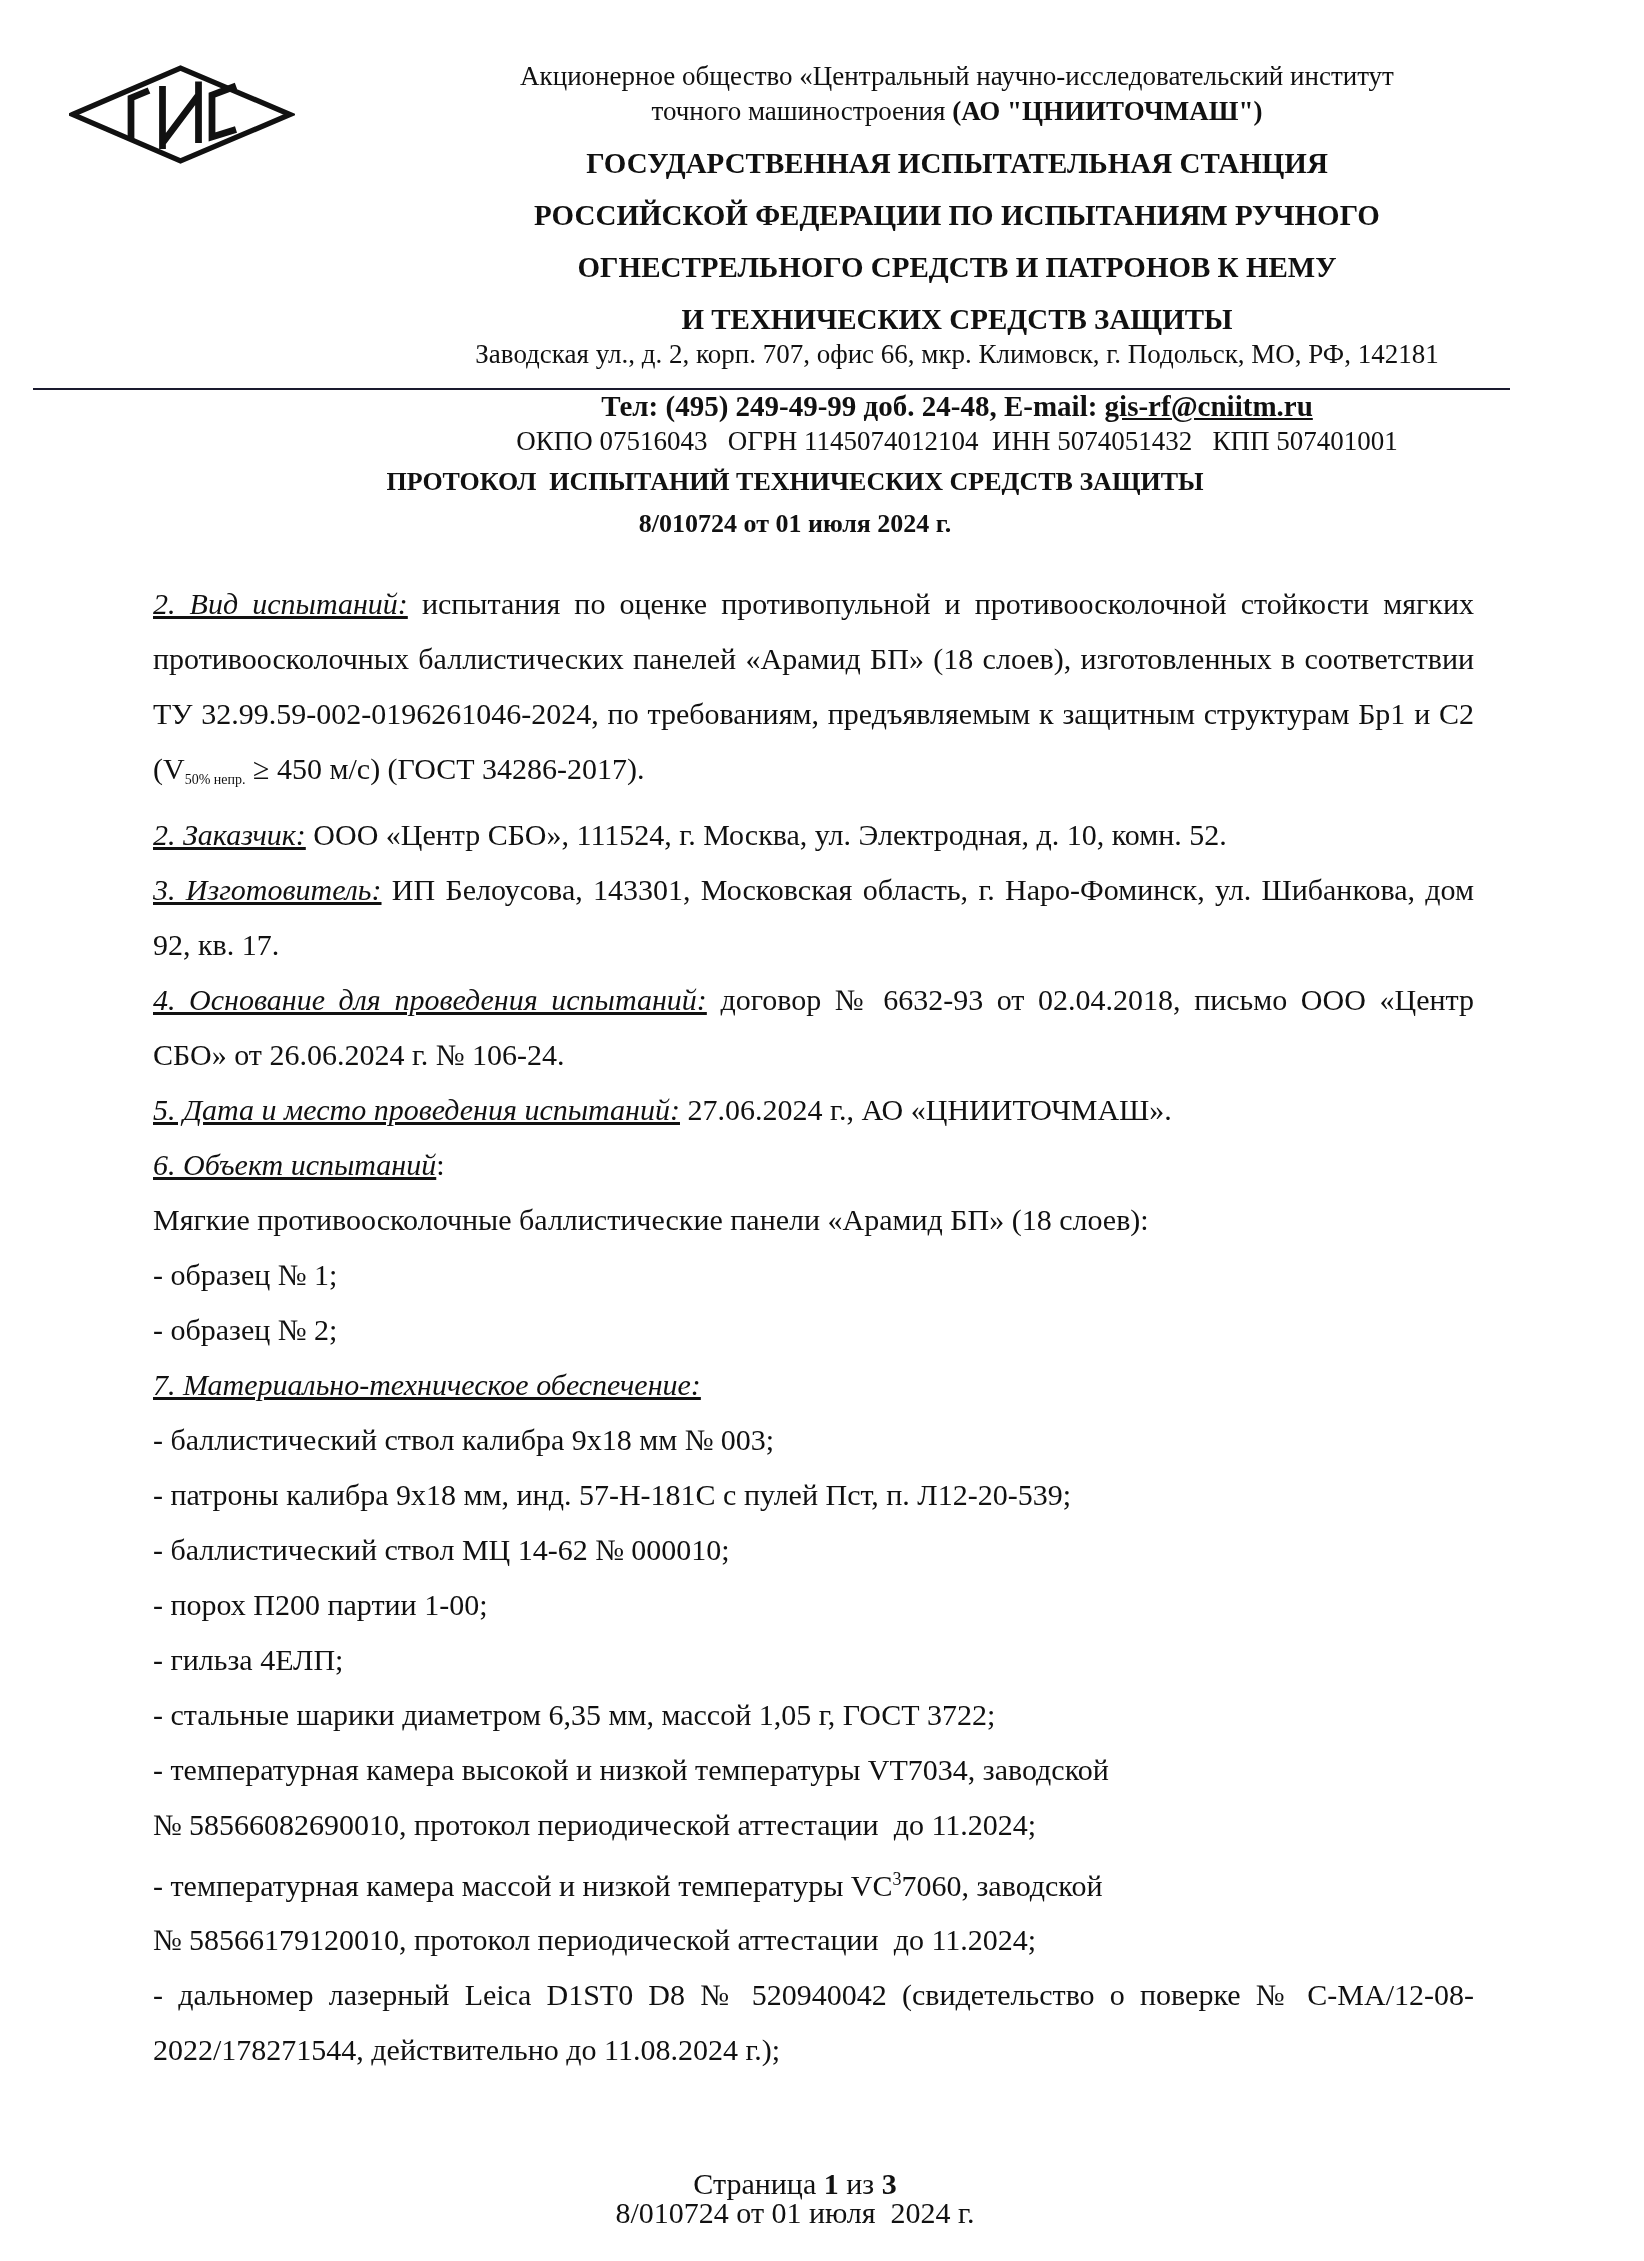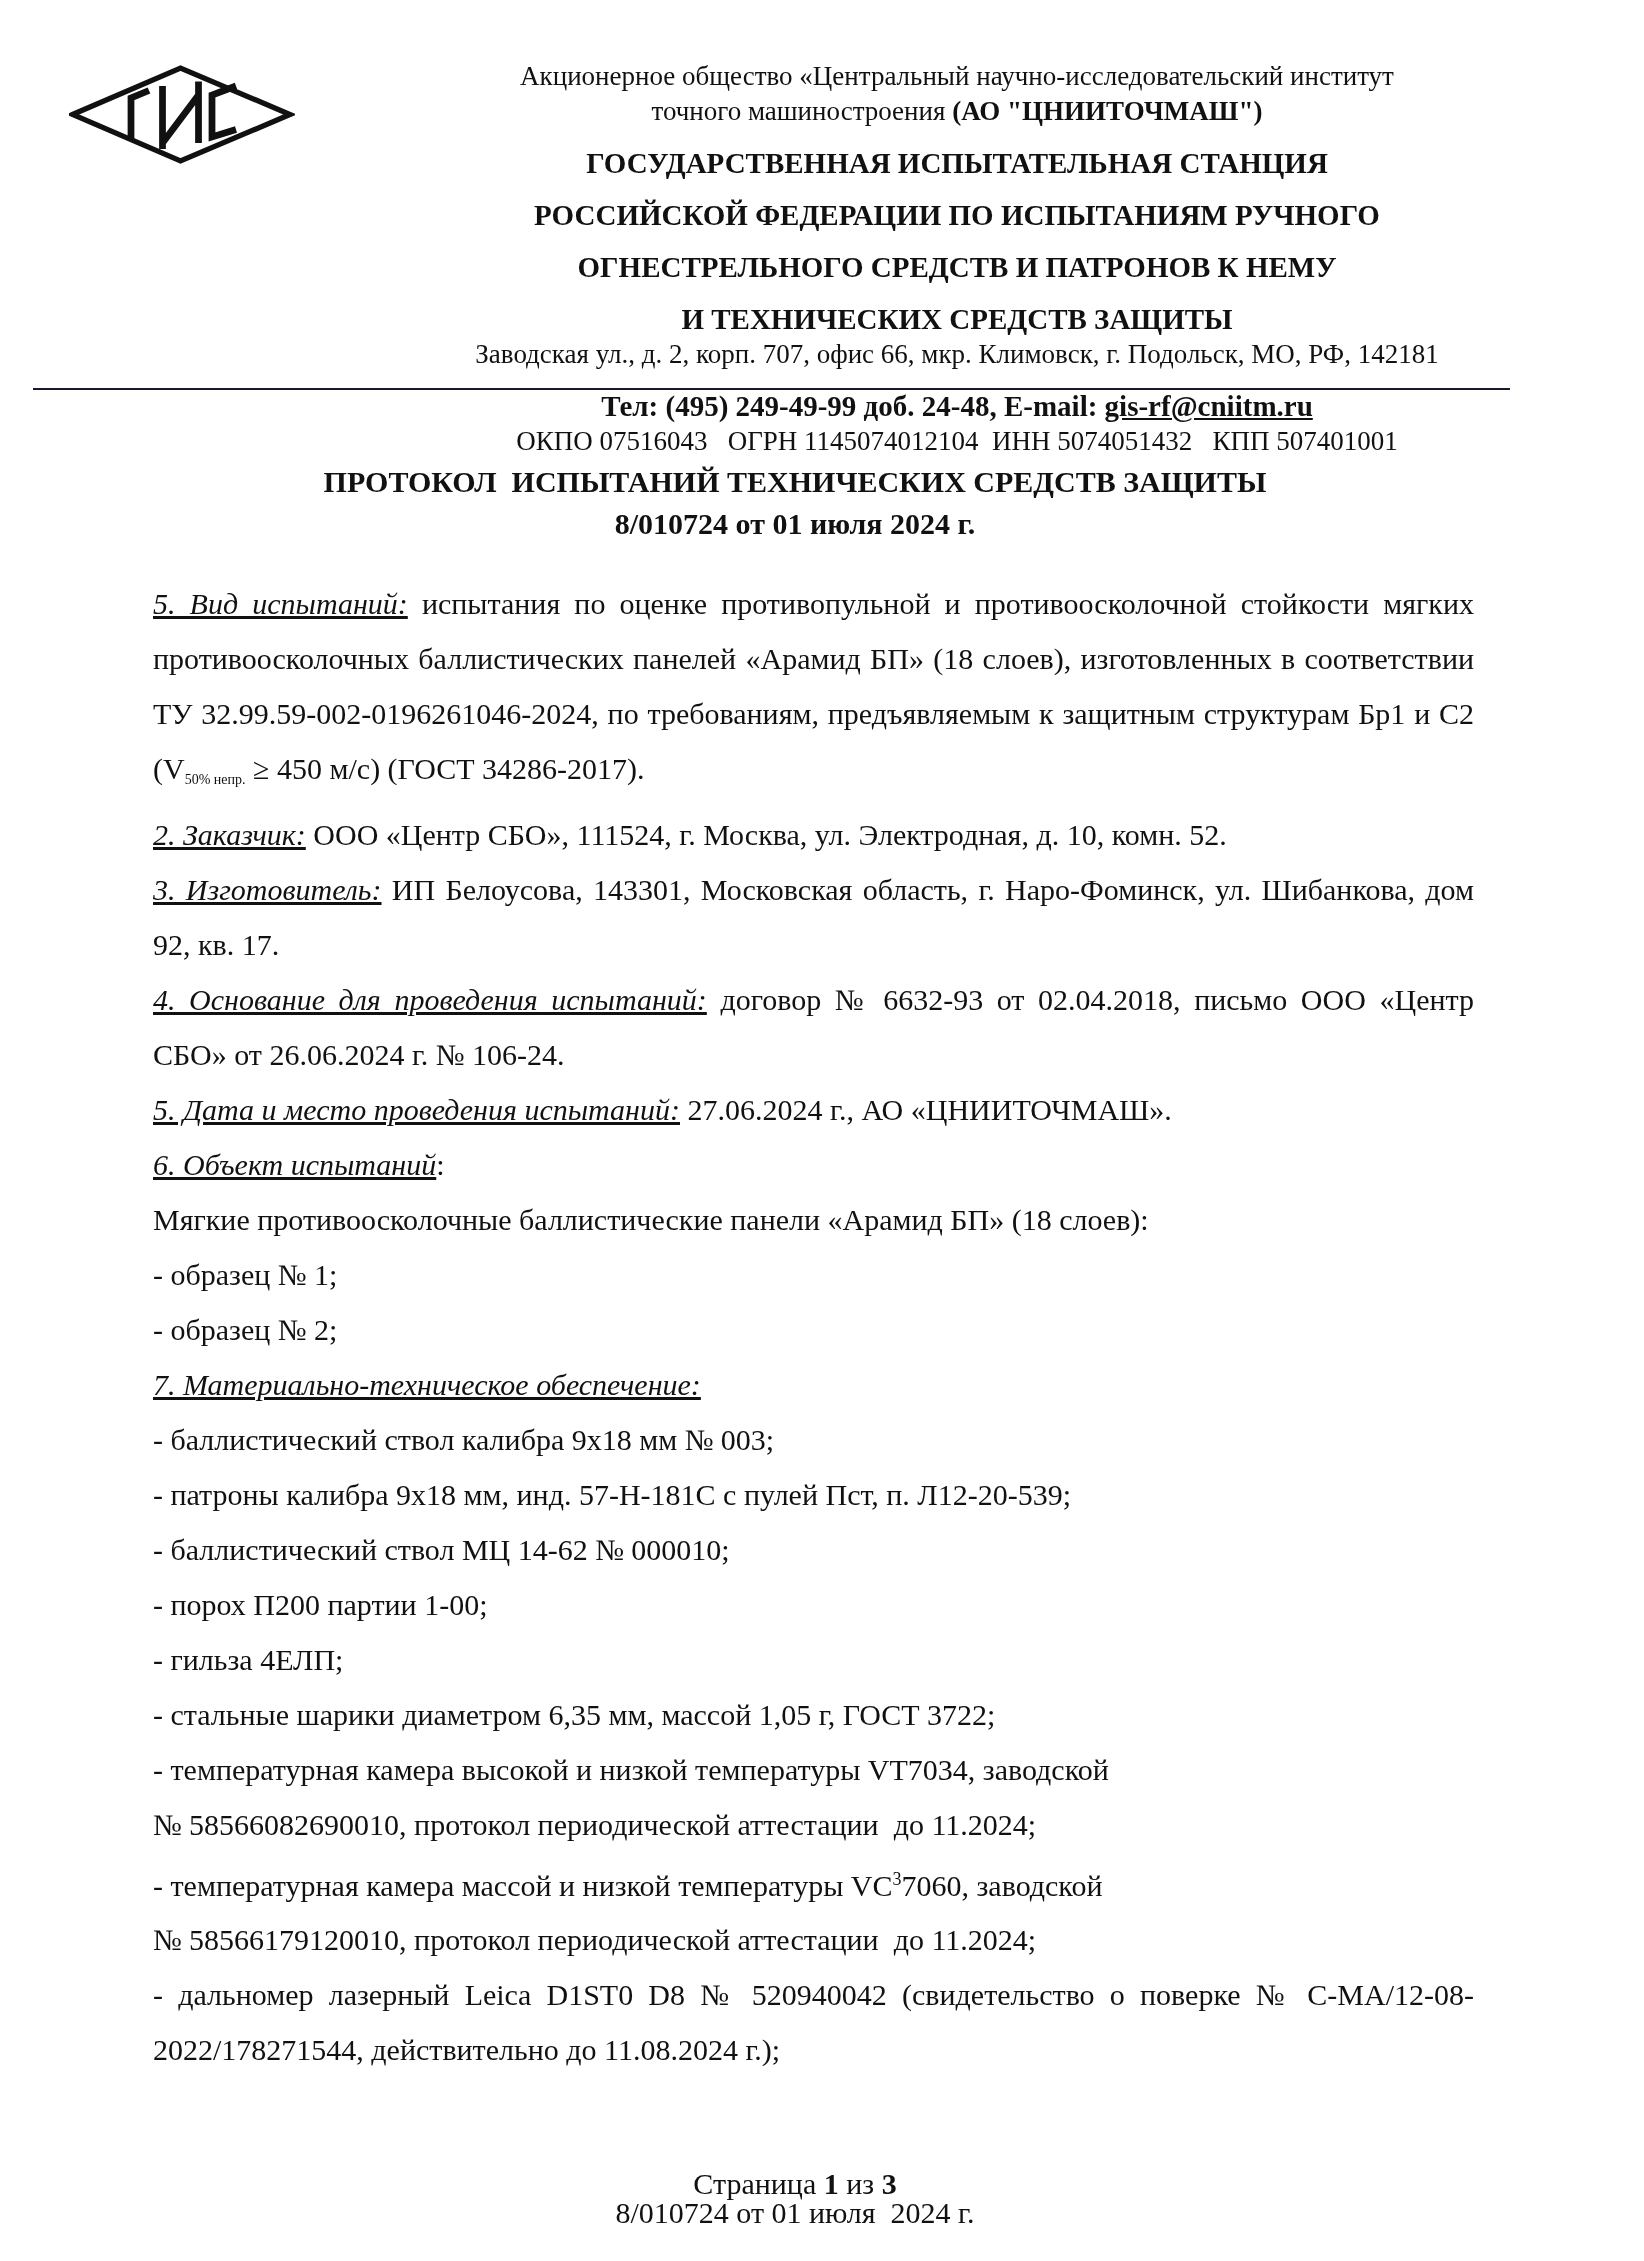--- a/index.html
+++ b/index.html
@@ -5,21 +5,21 @@
   html, body { margin: 0; padding: 0; background: #ffffff; }
   body { width: 1645px; height: 2261px; position: relative; overflow: hidden;
          font-family: "Liberation Serif", "DejaVu Serif", serif; color: #111; }
   .logo { position: absolute; left: 69px; top: 65px; width: 226px; height: 99px; }
   .hdr { position: absolute; left: 354px; width: 1206px; top: 59px; text-align: center; }
   .hdr .ln { font-size: 27px; line-height: 35px; white-space: nowrap; }
   .hdr .b { font-weight: bold; font-size: 29px; line-height: 36px; margin-top: 16px; }
   .hdr .u { text-decoration: underline; }
   .rule { position: absolute; left: 33px; width: 1477px; top: 388px; height: 2.3px; background: #1a1a2e; }
   .title { position: absolute; left: 0; width: 1590px; top: 461px; text-align: center;
-           font-weight: bold; font-size: 30px; line-height: 42px; }
+           font-weight: bold; font-size: 26px; line-height: 42px; }
   .body { position: absolute; left: 153px; width: 1321px; top: 576px;
           font-size: 30px; line-height: 55px; text-align: justify; }
   .body p { margin: 0; }
   .lbl { font-style: italic; text-decoration: underline; }
   sub.v { font-size: 14px; vertical-align: -4.5px; }
   sup.s { font-size: 18px; vertical-align: 10.6px; }
   .foot { position: absolute; left: 0; width: 1590px; top: 2169px; text-align: center;
           font-size: 30px; line-height: 29px; }
   .foot b { font-weight: bold; }
 </style>
@@ -52,21 +52,21 @@
 
 <div class="rule"></div>
 
 <div class="title">
   <div style="white-space:pre;">ПРОТОКОЛ  ИСПЫТАНИЙ ТЕХНИЧЕСКИХ СРЕДСТВ ЗАЩИТЫ</div>
   <div>8/010724 от 01 июля 2024 г.</div>
 </div>
 
 <div class="body">
   <p>
-    <span class="lbl">5. Вид испытаний:</span><span> испытания по оценке противопульной и противоосколочной стойкости мягких противоосколочных баллистических панелей «Арамид БП» (18 слоев), изготовленных в соответствии ТУ 32.99.59-002-0196261046-2024, по требованиям, предъявляемым к защитным структурам Бр1 и С2 (V</span><sub class="v">50% непр.</sub><span> ≥ 450 м/с) (ГОСТ 34286-2017).</span>
+    <span class="lbl">2. Вид испытаний:</span><span> испытания по оценке противопульной и противоосколочной стойкости мягких противоосколочных баллистических панелей «Арамид БП» (18 слоев), изготовленных в соответствии ТУ 32.99.59-002-0196261046-2024, по требованиям, предъявляемым к защитным структурам Бр1 и С2 (V</span><sub class="v">50% непр.</sub><span> ≥ 450 м/с) (ГОСТ 34286-2017).</span>
   </p>
   <p>
     <span class="lbl">2. Заказчик:</span><span> ООО «Центр СБО», 111524, г. Москва, ул. Электродная, д. 10, комн. 52.</span>
   </p>
   <p>
     <span class="lbl">3. Изготовитель:</span><span> ИП Белоусова, 143301, Московская область, г. Наро-Фоминск, ул. Шибанкова, дом 92, кв. 17.</span>
   </p>
   <p>
     <span class="lbl">4. Основание для проведения испытаний:</span><span> договор № 6632-93 от 02.04.2018, письмо ООО «Центр СБО» от 26.06.2024 г. № 106-24.</span>
   </p>

